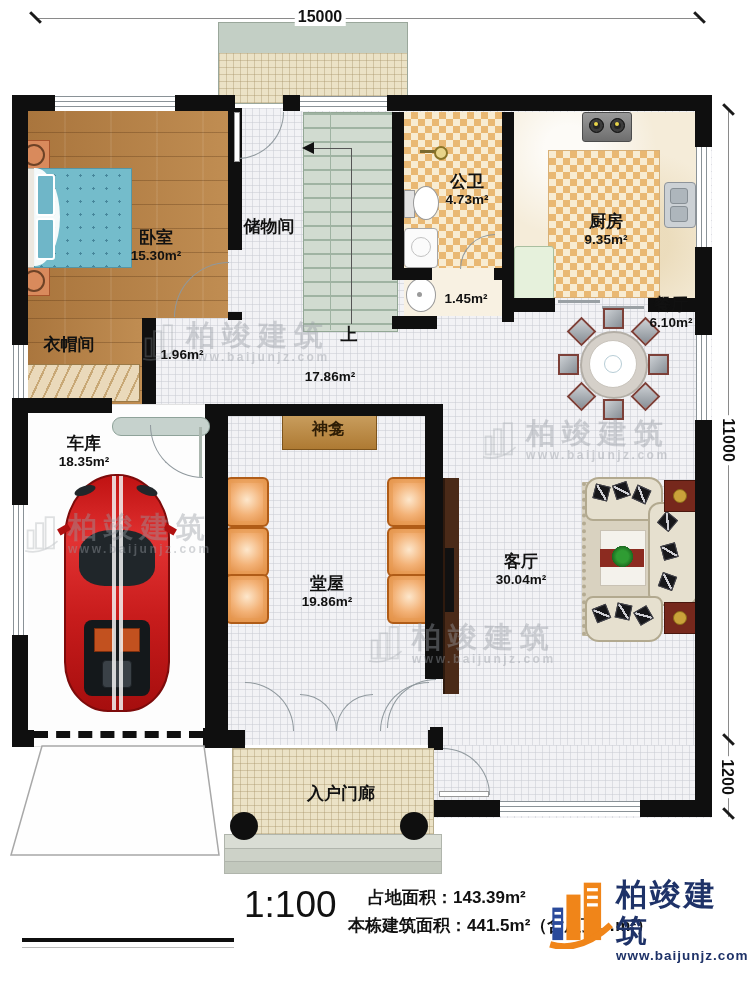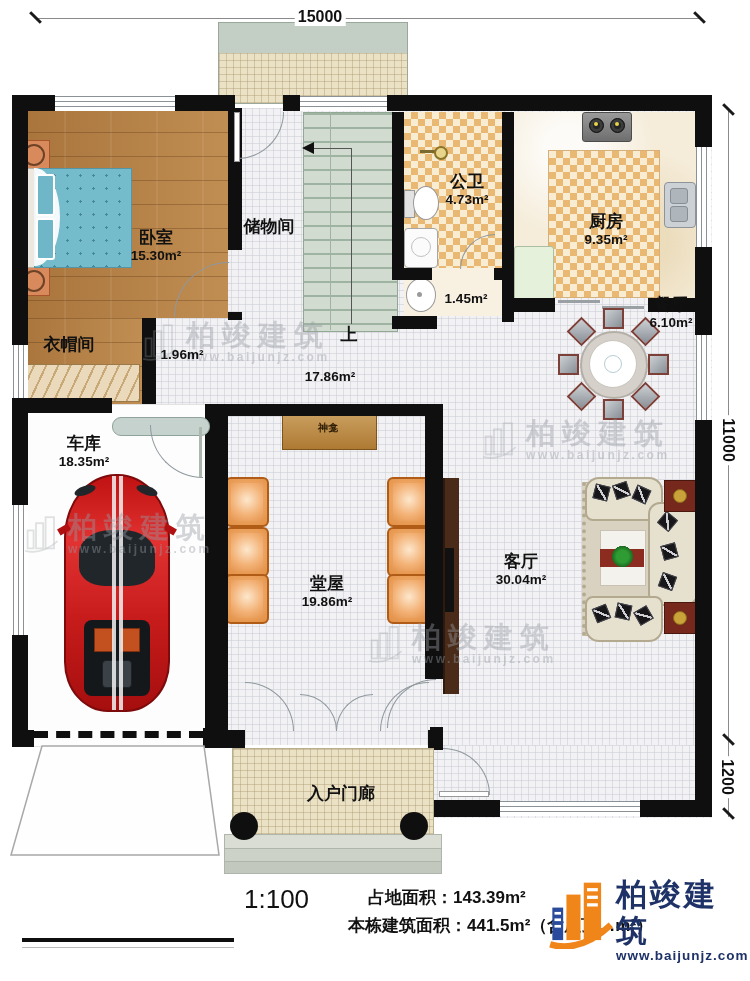--- a/index.html
+++ b/index.html
@@ -29,42 +29,42 @@
   .stair{background-color:#d1dbd0;
     background-image:repeating-linear-gradient(180deg,#9fb3a2 0 2px,transparent 2px 14px);
     border:1px solid #93a795;}
   .wall{background:#0f0f0f;}
   .winH{background-color:#fff;background-image:repeating-linear-gradient(180deg,#8a9297 0 1px,transparent 1px 5px);}
   .winV{background-color:#fff;background-image:repeating-linear-gradient(90deg,#8a9297 0 1px,transparent 1px 5px);}
   .arc{border:0 solid #8f989d;}
   
   .rlabel{position:absolute;transform:translate(-50%,-50%);text-align:center;white-space:nowrap;font-weight:700;line-height:1.25;}
   .rname{font-size:17px;display:block;}
-  .rname.sm{font-size:10px;font-family:Liberation Mono, monospace;}
+  .rname.sm{font-size:16px;}
   .rarea{font-size:13.5px;display:block;}
   .dim{position:absolute;font-weight:700;font-size:16px;background:#fff;padding:0 3px;white-space:nowrap;}
   .tick{position:absolute;width:15px;height:3px;background:#1a1a1a;transform:rotate(45deg);}
   .dline{position:absolute;background:#8a8a8a;}
   
   .pil{position:absolute;width:13px;height:13px;background:#17171a;border:1px solid #45454d;
        background-image:linear-gradient(45deg,transparent 44%,#cfcfd4 44% 56%,transparent 56%);}
   .dchair{position:absolute;width:17px;height:17px;background:linear-gradient(135deg,#ccd0d4,#878e95);border:2px solid #7d4038;}
   .tchair{position:absolute;width:40px;height:46px;border:2px solid #b05c17;border-radius:6px;
           background:radial-gradient(circle at 50% 45%,#fde7cc 0%,#f3b277 48%,#dd8538 100%);
           box-shadow:inset 0 0 0 4px #e8995080;}
   
   .wm{position:absolute;display:flex;align-items:center;gap:8px;color:rgba(150,156,162,.42);pointer-events:none;}
   .wm .col{display:flex;flex-direction:column;}
   .wm .b{font-size:29px;font-weight:800;letter-spacing:7px;line-height:1;}
   .wm .u{font-size:12px;font-weight:700;letter-spacing:2.5px;}
   .logo{position:absolute;left:548px;top:877px;display:flex;align-items:flex-start;gap:3px;}
   .logo .b{font-size:31px;font-weight:900;color:#1e3268;letter-spacing:3px;line-height:1.15;}
   .logo .u{font-size:13.5px;font-weight:800;color:#1e3268;letter-spacing:1px;}
   .title-cn{position:absolute;left:26px;top:872px;font-size:44px;font-weight:900;letter-spacing:3px;}
-  .scale{position:absolute;left:244px;top:884px;font-size:26px;font-weight:400;}
+  .scale{position:absolute;left:244px;top:884px;font-size:37px;font-weight:400;}
   .info{position:absolute;left:348px;font-size:17px;font-weight:600;white-space:nowrap;}
 </style>
 </head>
 <body>
 
 <div class="plan">
 
   <div class="abs" style="left:218px;top:22px;width:188px;height:80px;border:1px solid #9aa79b;">
     <div class="abs" style="left:0;top:0;width:100%;height:30px;background:#c3cfc5;border-bottom:1px solid #94a396;"></div>
     <div class="abs porchtile" style="left:0;top:30px;width:100%;height:50px;border:none;"></div>

